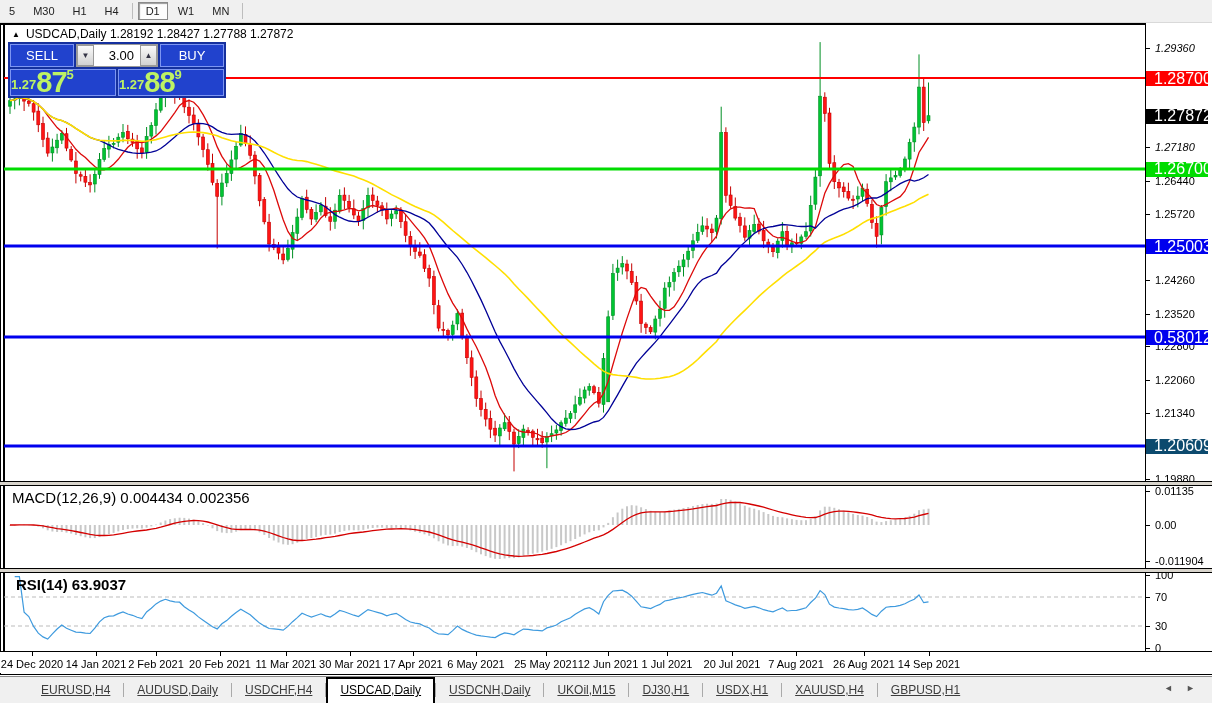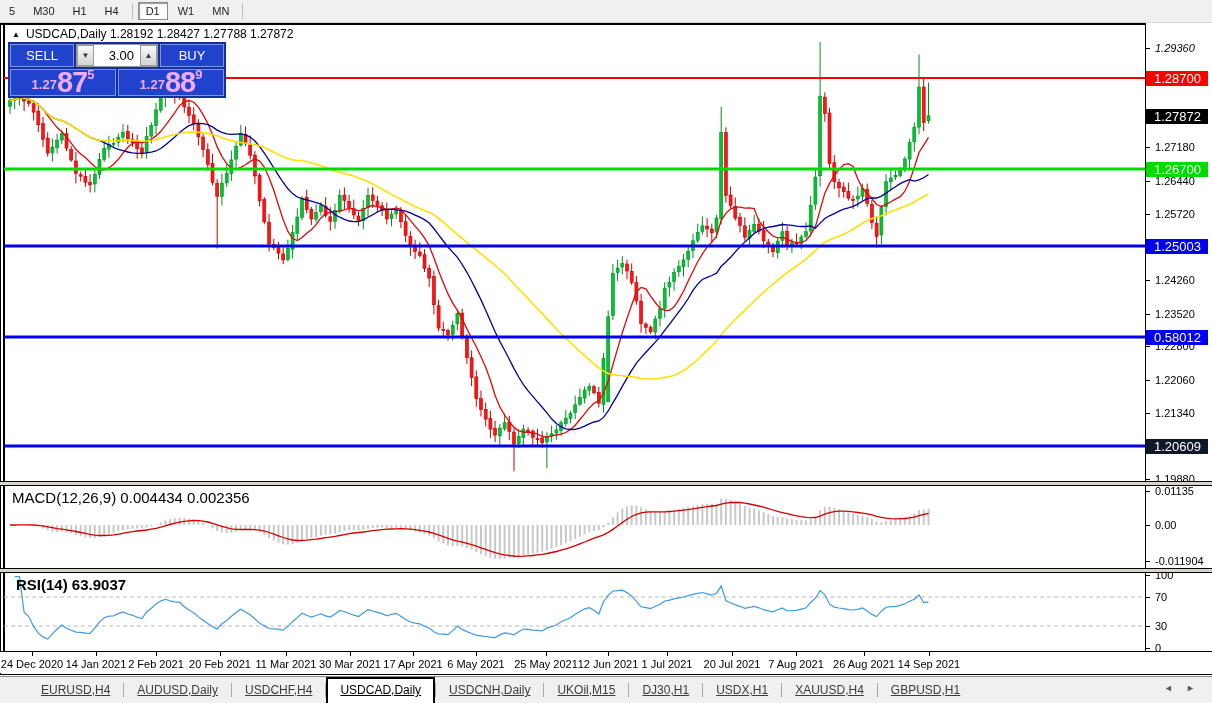--- a/index.html
+++ b/index.html
@@ -22,34 +22,34 @@
                display:flex;flex-direction:column;padding:2px;box-sizing:border-box;}
   #tp-row1{display:flex;height:25px;gap:2px;border-radius:10px;}
   .tp-btn{flex:0 0 62px;background:#2142cd;border:1px solid #7d95f2;color:#fff;font-size:13px;
           display:flex;align-items:center;justify-content:center;cursor:pointer;}
   #vol-box{flex:1;display:flex;background:#e8e8e8;border:1px solid #9a9a9a;}
   .spin{width:15px;background:linear-gradient(#fafafa,#d2d2d2);border:1px solid #9a9a9a;
         font-size:8px;color:#334;display:flex;align-items:center;justify-content:center;cursor:pointer;}
   #vol-val{flex:1;background:#fff;font-size:13px;color:#000;display:flex;align-items:center;
            justify-content:flex-end;padding-right:6px;}
   #tp-row2{display:flex;height:27px;gap:2px;margin-top:2px;}
-  .pricecell{flex:1;background:#2142cd;border:1px solid #7d95f2;color:#f0abfc;display:flex;
-             align-items:flex-end;justify-content:center;cursor:pointer;padding-bottom:1px;}
+  .pricecell{flex:1;background:#2142cd;border:1px solid #7d95f2;color:#bef264;display:flex;
+             align-items:flex-end;justify-content:flex-start;cursor:pointer;padding-bottom:1px;}
   .pfx{font-size:13px;font-weight:bold;line-height:19px;}
   .big{font-size:29px;font-weight:bold;line-height:24px;letter-spacing:-1px;}
   .sup{font-size:13px;font-weight:bold;align-self:flex-start;line-height:10px;}
   
   .splitter{left:0;width:1212px;height:5px;background:#d8d4cc;border-top:1px solid #000;
             border-bottom:1px solid #000;box-sizing:border-box;z-index:15;}
   
   .ind-label{font-size:15px;color:#000;z-index:12;white-space:nowrap;}
   
   .tick-label{position:absolute;font-size:11px;color:#000;left:9px;white-space:nowrap;}
   .tick-mark{position:absolute;left:0;width:4px;height:1px;background:#000;}
-  .badge{position:absolute;left:0;width:62px;height:15px;font-size:13px;color:#fff;
+  .badge{position:absolute;left:0;width:62px;height:15px;font-size:16px;color:#fff;
          display:flex;align-items:center;padding-left:8px;box-sizing:border-box;z-index:5;}
   #price-axis{left:1146px;top:23px;width:66px;height:628px;background:#fff;}
   .date-label{position:absolute;font-size:11px;color:#000;transform:translateX(-50%);top:6px;white-space:nowrap;}
   .date-tick{position:absolute;top:0;width:1px;height:4px;background:#000;}
   #date-axis{left:0;top:652px;width:1212px;height:21px;background:#fff;}
   
   #tabbar{left:0;top:676px;width:1212px;height:27px;background:#f0f0f0;display:flex;
           align-items:center;padding-left:28px;box-sizing:border-box;border-top:1px solid #8a8a8a;}
   .tab{font-size:12px;color:#3c3c3c;padding:4px 13px;cursor:pointer;white-space:nowrap;text-decoration:underline;}
   .tab.active{background:#fff;border:2px solid #000;border-bottom:none;color:#000;padding:4px 12px 6px;}
@@ -724,21 +724,21 @@
 <div class="abs ind-label" style="left:16px;top:576px;font-weight:bold;">RSI(14) 63.9037</div>
 
 <div id="price-axis" class="abs">
     <div class="tick-mark" style="top: 24.9832px;"></div>
     <div class="tick-label" style="top: 18.9832px; font-style: italic;">1.29360</div>
     <div class="tick-mark" style="top: 57.7288px;"></div>
     <div class="tick-label" style="top: 51.7288px;">1.28640</div>
     <div class="tick-mark" style="top: 90.4744px;"></div>
     <div class="tick-label" style="top: 84.4744px;">1.27920</div>
     <div class="tick-mark" style="top: 124.13px;"></div>
-    <div class="tick-label" style="top: 118.13px;">1.27180</div>
+    <div class="tick-label" style="top: 118.13px; font-style: italic;">1.27180</div>
     <div class="tick-mark" style="top: 157.785px;"></div>
     <div class="tick-label" style="top: 151.785px;">1.26440</div>
     <div class="tick-mark" style="top: 190.53px;"></div>
     <div class="tick-label" style="top: 184.53px;">1.25720</div>
     <div class="tick-mark" style="top: 223.276px;"></div>
     <div class="tick-label" style="top: 217.276px;">1.25000</div>
     <div class="tick-mark" style="top: 256.931px;"></div>
     <div class="tick-label" style="top: 250.931px;">1.24260</div>
     <div class="tick-mark" style="top: 290.586px;"></div>
     <div class="tick-label" style="top: 284.586px;">1.23520</div>
@@ -750,21 +750,21 @@
     <div class="tick-label" style="top: 383.733px;">1.21340</div>
     <div class="tick-mark" style="top: 422.478px;"></div>
     <div class="tick-label" style="top: 416.478px;">1.20620</div>
     <div class="tick-mark" style="top: 456.134px;"></div>
     <div class="tick-label" style="top: 450.134px;">1.19880</div>
     <div class="badge" style="top: 48px; background: rgb(255, 0, 0); color: rgb(255, 255, 255);">1.28700</div>
     <div class="badge" style="top: 85.6574px; background: rgb(0, 0, 0); color: rgb(255, 255, 255);">1.27872</div>
     <div class="badge" style="top: 138.96px; background: rgb(0, 220, 0); color: rgb(255, 255, 255);">1.26700</div>
     <div class="badge" style="top: 216.14px; background: rgb(0, 0, 238); color: rgb(255, 255, 255);">1.25003</div>
     <div class="badge" style="top: 307.1px; background: rgb(0, 0, 238); color: rgb(255, 255, 255);">0.58012</div>
-    <div class="badge" style="top: 415.979px; background: #0f172a; color: rgb(255, 255, 255);">1.20609</div>
+    <div class="badge" style="top: 415.979px; background: #0c4a6e; color: rgb(255, 255, 255);">1.20609</div>
     <div class="tick-mark" style="top: 468px;"></div>
     <div class="tick-label" style="top: 462px;">0.01135</div>
     <div class="tick-mark" style="top: 502px;"></div>
     <div class="tick-label" style="top: 496px;">0.00</div>
     <div class="tick-mark" style="top: 537.66px;"></div>
     <div class="tick-label" style="top: 531.66px;">-0.011904</div>
     <div class="tick-mark" style="top: 552.25px;"></div>
     <div class="tick-label" style="top: 546.25px;">100</div>
     <div class="tick-mark" style="top: 574px;"></div>
     <div class="tick-label" style="top: 568px;">70</div>

